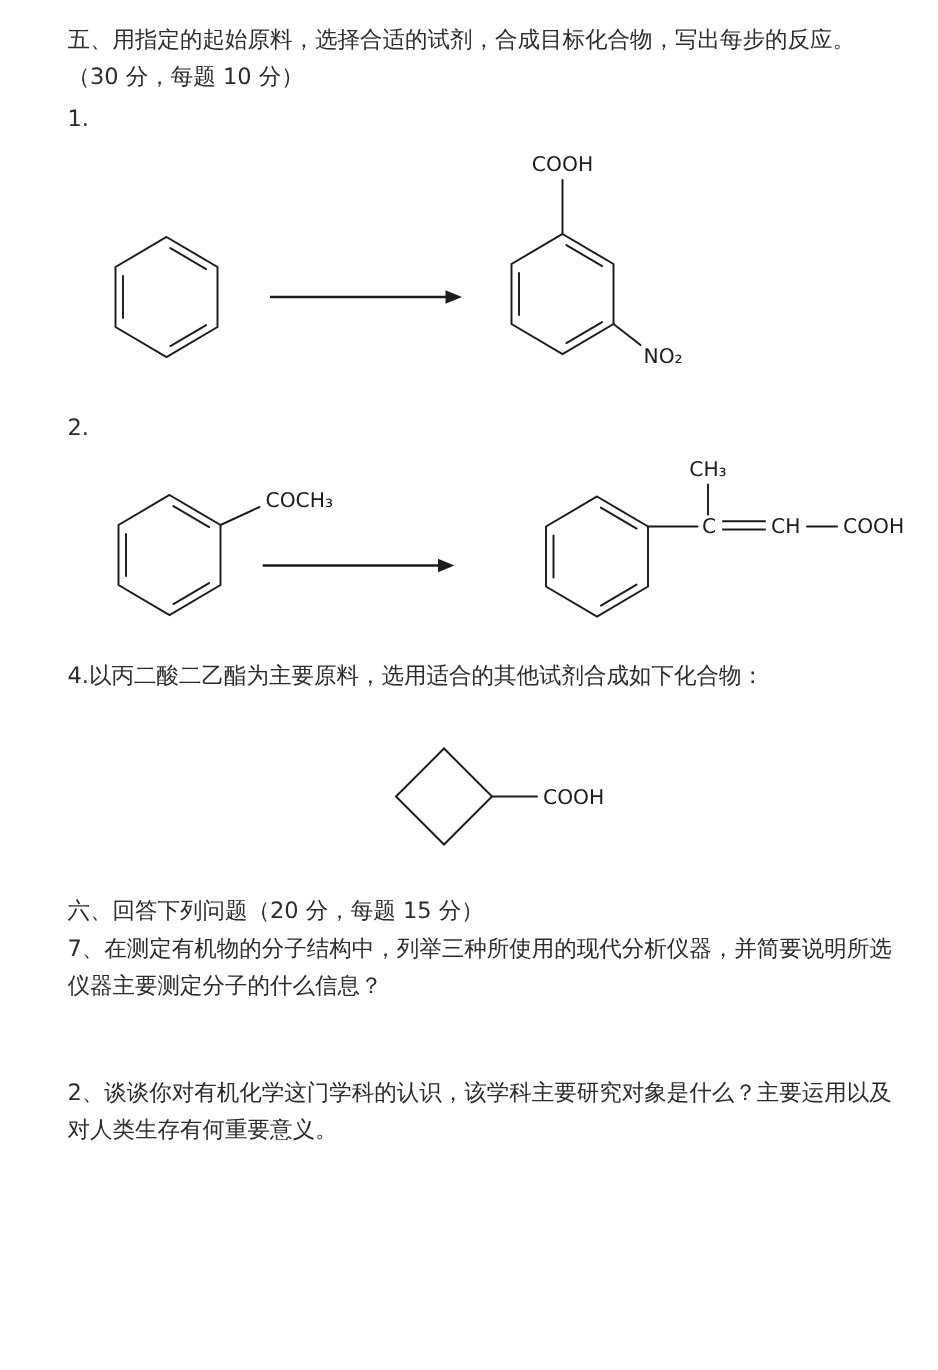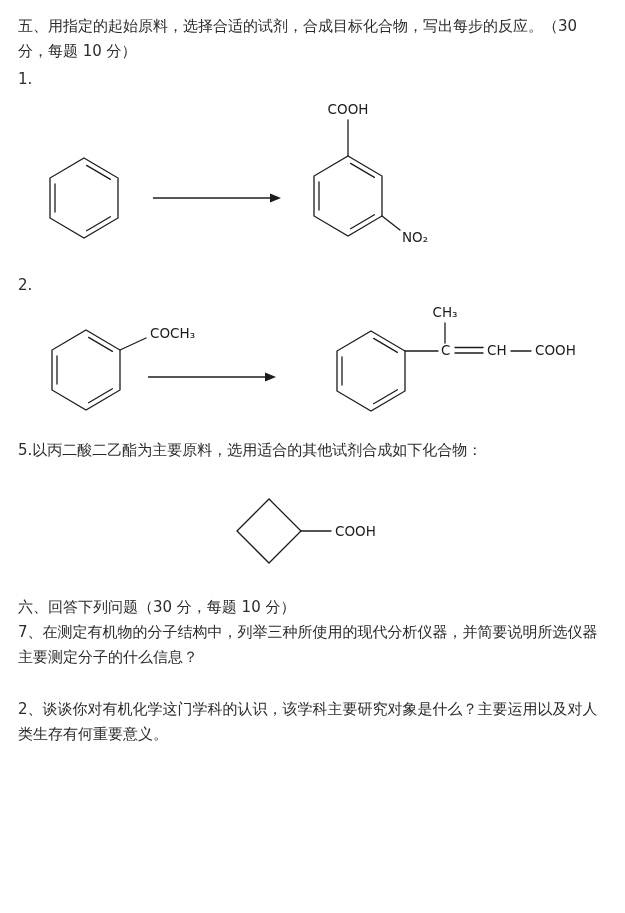--- a/index.html
+++ b/index.html
@@ -2,40 +2,40 @@
 <html><head>
 <meta charset="utf-8">
 <style>
   html, body { margin:0; padding:0; background:#ffffff; }
   body {
     width:625px; height:913px;
     font-family:"DejaVu Sans","Liberation Sans",sans-serif;
     color:#2b2b2b; font-size:15px;
     overflow:hidden;
   }
-  .page { padding:14px 24px 0 18px; position:relative; }
+  .page { padding:14px 24px 0 45px; position:relative; }
   p { margin:0; line-height:25px; }
   .qnum { line-height:22px; margin-top:4px; }
 
   .canvas { position:relative; }
   .q1-canvas { height:172px; margin-top:8px; }
   .q2-canvas { height:138px; margin-top:4px; }
   .abs { position:absolute; }
 
   svg { display:block; }
   .bond { stroke:#1c1c1c; stroke-width:1.3; fill:none; stroke-linecap:round; }
   .atom {
     font-family:"DejaVu Sans","Liberation Sans",sans-serif;
     font-size:13.5px; fill:#1c1c1c;
   }
   .arrowline { stroke:#1c1c1c; stroke-width:1.6; }
   .arrowhead { fill:#1c1c1c; }
 
   .q3-structure { margin-top:28px; padding-left:213px; }
-  .sec6-q2 { margin-top:27px; }
+  .sec6-q2 { margin-top:46px; }
 </style>
 </head>
 <body>
 
 <div class="page">
 
   <p>五、用指定的起始原料，选择合适的试剂，合成目标化合物，写出每步的反应。（30 分，每题 10 分）</p>
 
   <p class="qnum">1.</p>
 
@@ -101,29 +101,29 @@
       <line class="bond" x1="112" y1="20" x2="112" y2="40"></line>
       <text class="atom" x="108" y="52">C</text>
       <line class="bond" x1="122" y1="44.5" x2="150" y2="44.5"></line>
       <line class="bond" x1="122" y1="50" x2="150" y2="50"></line>
       <text class="atom" x="154" y="52">CH</text>
       <line class="bond" x1="178" y1="48" x2="198" y2="48"></line>
       <text class="atom" x="202" y="52">COOH</text>
     </svg>
   </div>
 
-  <p>5.以丙二酸二乙酯为主要原料，选用适合的其他试剂合成如下化合物：</p>
+  <p>4.以丙二酸二乙酯为主要原料，选用适合的其他试剂合成如下化合物：</p>
 
   <div class="q3-structure">
     <svg width="150" height="80" viewBox="0 0 150 80">
       <g>
         <polygon class="bond" points="6,40 38,8 70,40 38,72"></polygon>
       </g>
       <line class="bond" x1="70" y1="40" x2="100" y2="40"></line>
       <text class="atom" x="104" y="45">COOH</text>
     </svg>
   </div>
 
-  <p style="margin-top:24px;">六、回答下列问题（30 分，每题 10 分）</p>
+  <p style="margin-top:24px;">六、回答下列问题（20 分，每题 15 分）</p>
   <p>7、在测定有机物的分子结构中，列举三种所使用的现代分析仪器，并简要说明所选仪器主要测定分子的什么信息？</p>
   <p class="sec6-q2">2、谈谈你对有机化学这门学科的认识，该学科主要研究对象是什么？主要运用以及对人类生存有何重要意义。</p>
 
 </div>
 
 </body></html>

